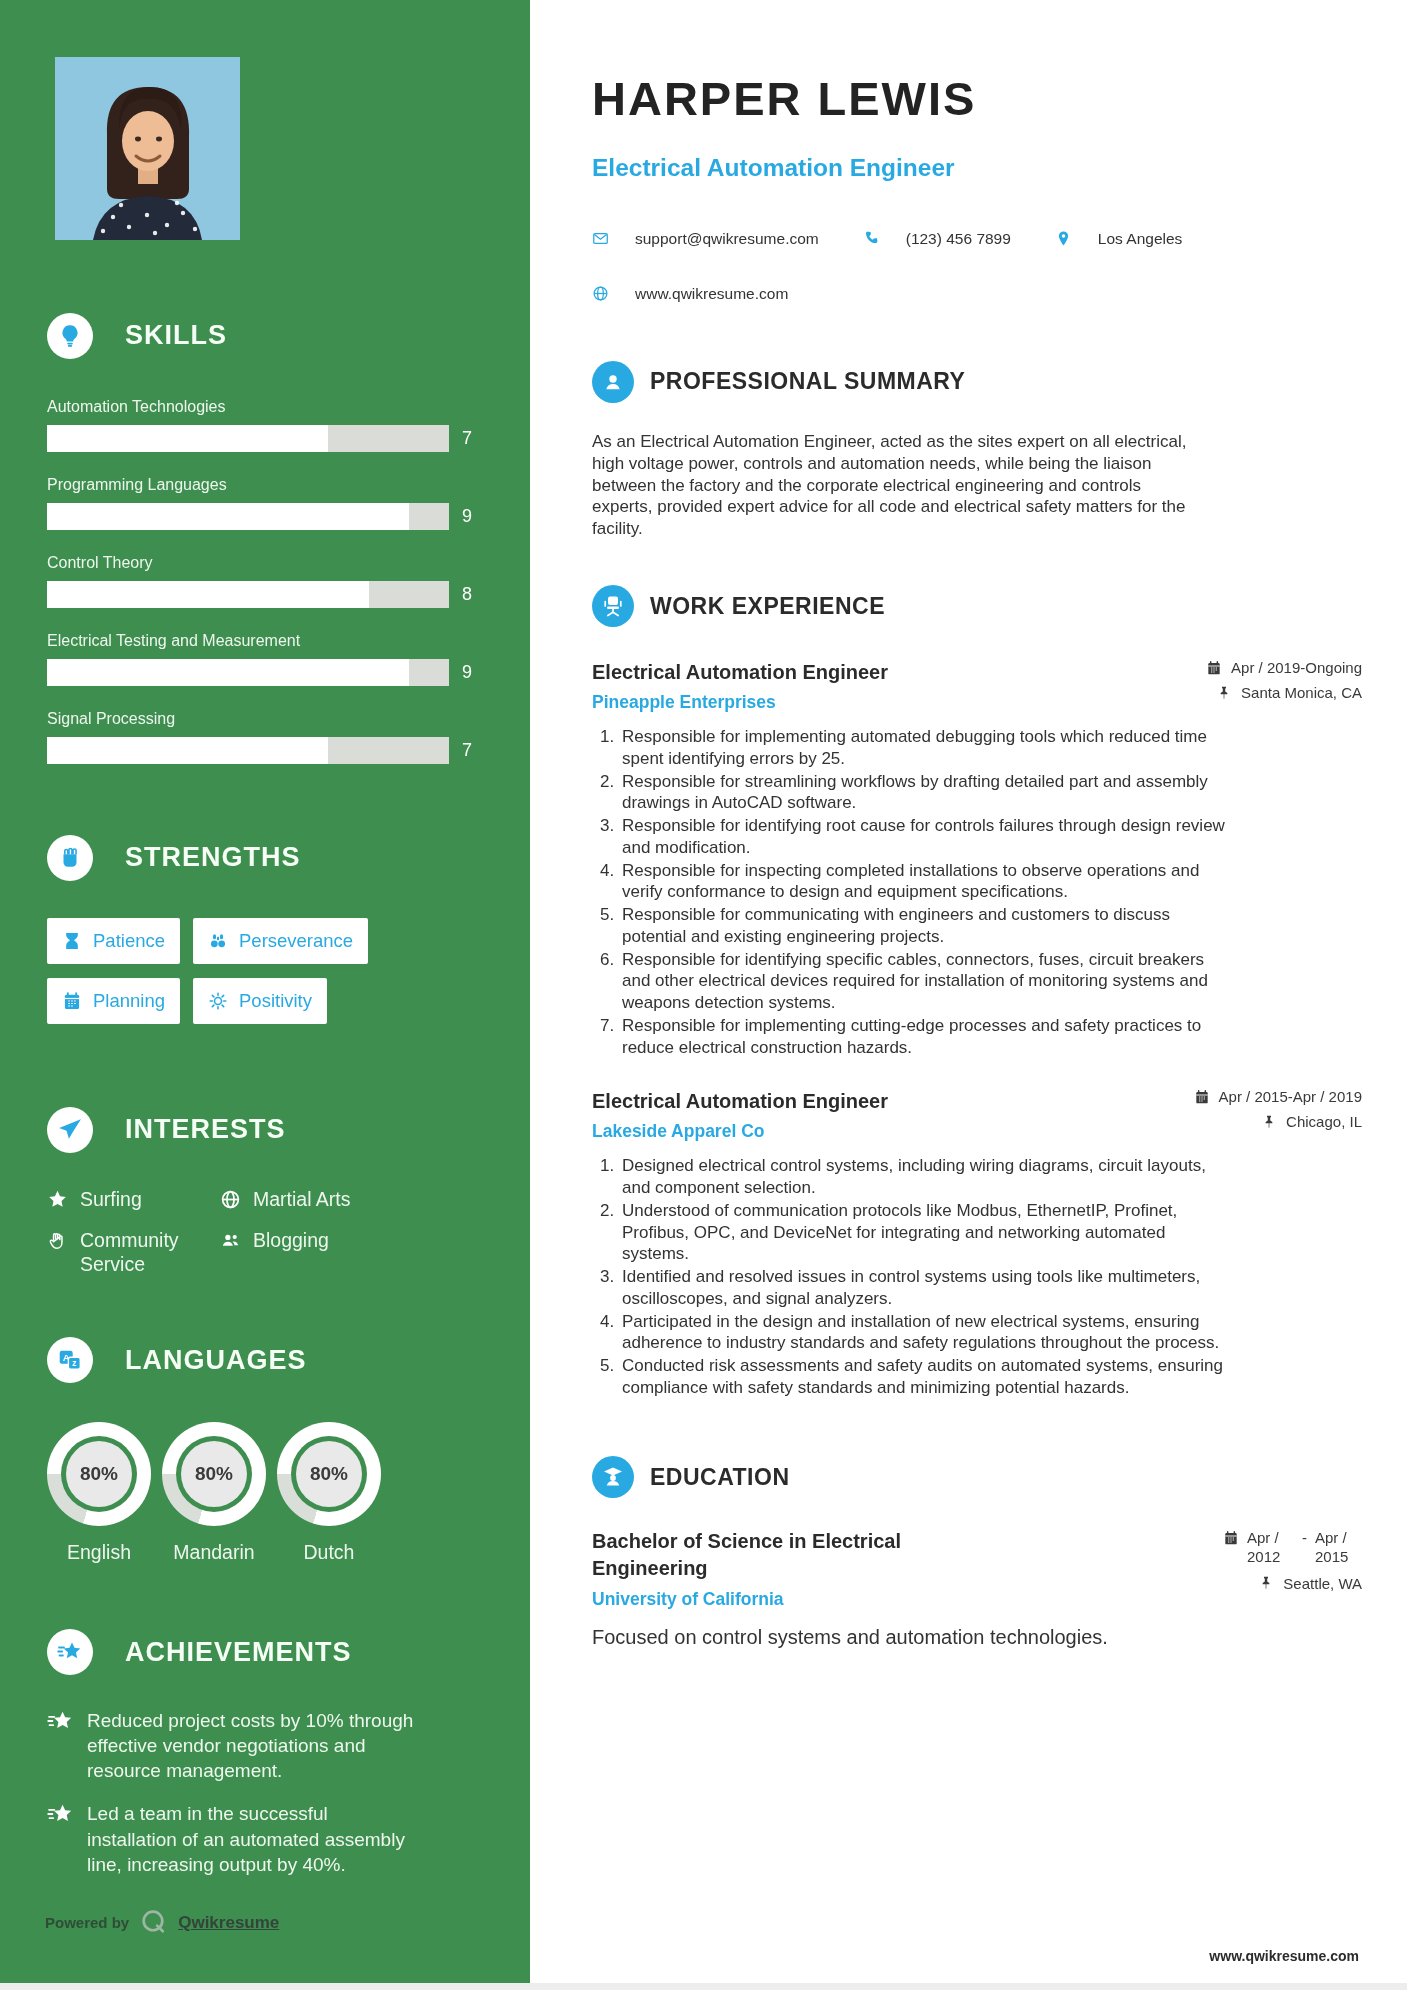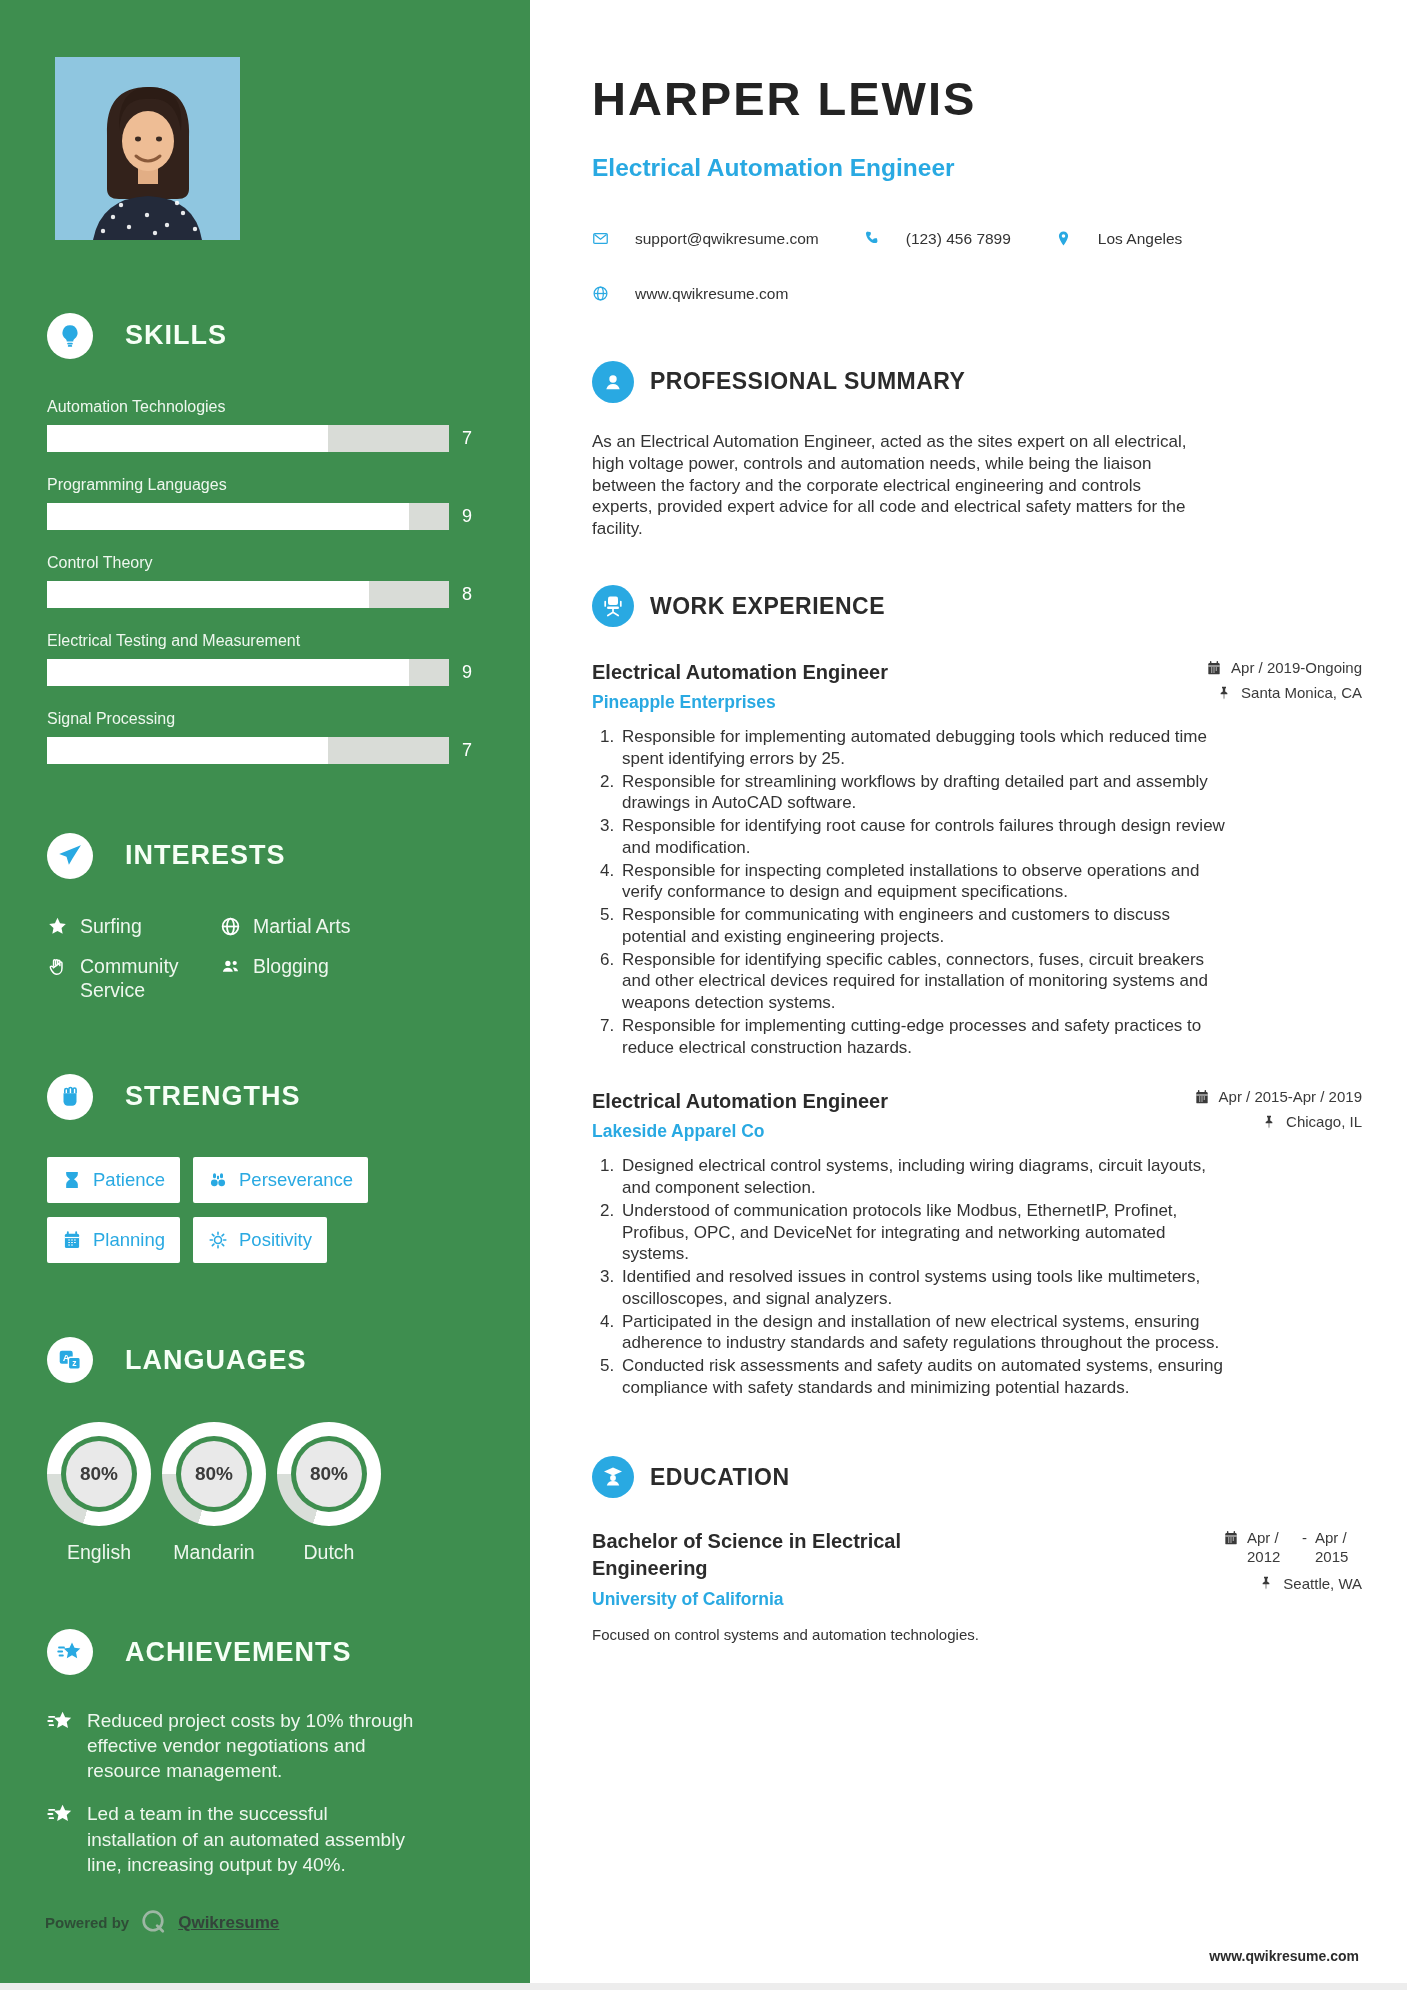--- a/index.html
+++ b/index.html
@@ -77,21 +77,21 @@
   .meta-row{display:flex;align-items:center;gap:9px;}
   .meta-row svg{width:16px;height:16px;color:#3a3a3a;}
   .bullets{margin:13px 0 0 0;padding-left:27px;max-width:615px;font-size:17px;line-height:1.28;color:#333;}
   .bullets li{padding-left:3px;margin-bottom:1px;}
   .edu-row{margin-top:18px;display:flex;justify-content:space-between;align-items:flex-start;}
   .degree{font-size:20px;font-weight:700;color:#2b2b2b;line-height:1.35;max-width:345px;}
   .edu-dates{display:flex;align-items:flex-start;gap:8px;font-size:15px;color:#3a3a3a;}
   .edu-dates svg{width:16px;height:16px;margin-top:2px;color:#3a3a3a;}
   .mini-date{width:47px;line-height:1.3;}
   .dash{line-height:1.3;}
-  .edu-note{margin-top:16px;font-size:15px;color:#333;}
+  .edu-note{margin-top:16px;font-size:20px;color:#333;}
   .m-footer{position:absolute;right:48px;bottom:26px;font-size:14px;font-weight:600;color:#2b2b2b;}
 </style>
 </head>
 <body>
 
 <div class="page">
 
   <aside class="sidebar">
     <div class="sb-inner">
 
@@ -171,63 +171,20 @@
           <div class="skill-label">Signal Processing</div>
           <div class="skill-row">
             <div class="bar">
                 <div class="fill" style="width: 70%;"></div>
               </div>
             <div class="skill-val">7</div>
           </div>
         </div>
       </section>
 
-      <section class="sb-section interests">
-        <div class="sb-h">
-          <span class="sb-circle">
-            <svg viewBox="0 0 24 24">
-                <path d="M22 2 2 10.2l6.8 2.6L11 20l3.2-5.4L22 2z" fill="currentColor"></path>
-                <path d="M8.8 12.8 22 2l-9.8 12.6z" fill="currentColor" opacity="0.7"></path>
-              </svg>
-          </span>
-          <h2 class="sb-title">INTERESTS</h2>
-        </div>
-        <div class="int-grid">
-          <div class="int-item">
-            <svg viewBox="0 0 24 24">
-                <path d="M12 2l2.9 6.2 6.6.8-4.9 4.6 1.3 6.6L12 17l-5.9 3.2 1.3-6.6L2.5 9l6.6-.8z" fill="currentColor"></path>
-              </svg>
-            <span>Surfing</span>
-          </div>
-          <div class="int-item">
-            <svg viewBox="0 0 24 24" fill="none" stroke="currentColor" stroke-width="2">
-                <circle cx="12" cy="12" r="9"></circle>
-                <ellipse cx="12" cy="12" rx="4" ry="9"></ellipse>
-                <path d="M3.5 12h17"></path>
-              </svg>
-            <span>Martial Arts</span>
-          </div>
-          <div class="int-item">
-            <svg viewBox="0 0 24 24" fill="none" stroke="currentColor" stroke-width="1.7" stroke-linecap="round">
-                <path d="M7.5 11V5.5a1.2 1.2 0 0 1 2.4 0V10m0-4.5a1.2 1.2 0 0 1 2.4 0V10m0-4a1.2 1.2 0 0 1 2.4 0V11m0-3a1.2 1.2 0 0 1 2.4 0V14c0 4.2-2.6 6.8-5.9 6.8-2.9 0-4.3-1.6-5.8-4.1-.8-1.3-2-3.9-1.3-4.6.8-.8 2.3-.3 3.3 1.2z"></path>
-              </svg>
-            <span style="width:110px;display:inline-block;">Community Service</span>
-          </div>
-          <div class="int-item">
-            <svg viewBox="0 0 24 24" fill="currentColor">
-                <circle cx="9" cy="8.5" r="3"></circle>
-                <path d="M3.3 18c.6-3 2.8-4.6 5.7-4.6s5.1 1.6 5.7 4.6z"></path>
-                <circle cx="16.8" cy="8" r="2.4"></circle>
-                <path d="M15.6 13.2c2.6 0 4.5 1.5 5.1 4.3h-4.2c-.2-1.8-.9-3.2-2-4.1z"></path>
-              </svg>
-            <span>Blogging</span>
-          </div>
-        </div>
-      </section>
-
       <section class="sb-section strengths">
         <div class="sb-h">
           <span class="sb-circle">
             <svg viewBox="0 0 24 24">
                 <path d="M6 8.5h12V16a4 4 0 0 1-4 4h-4a4 4 0 0 1-4-4z" fill="currentColor"></path>
                 <path d="M7.2 8.5V5.6a1.4 1.4 0 0 1 2.8 0v2.9m1 0V4.6a1.4 1.4 0 0 1 2.8 0v3.9m1 0V5.1a1.4 1.4 0 0 1 2.8 0v3.4" stroke="currentColor" stroke-width="1.5" fill="none"></path>
               </svg>
           </span>
           <h2 class="sb-title">STRENGTHS</h2>
         </div>
@@ -255,20 +212,63 @@
                 <path d="M7.5 12h2M11 12h2M14.5 12h2M7.5 15h2M11 15h2M14.5 15h2M7.5 18h2M11 18h2" stroke="#fff" stroke-width="1.4"></path>
               </svg>
             <span>Planning</span>
           </span><span class="chip">
             <svg viewBox="0 0 24 24" fill="none" stroke="currentColor" stroke-width="1.9" stroke-linecap="round">
                 <circle cx="12" cy="12" r="4.2"></circle>
                 <path d="M12 2.6v2.6M12 18.8v2.6M2.6 12h2.6M18.8 12h2.6M5.2 5.2l1.9 1.9M16.9 16.9l1.9 1.9M18.8 5.2l-1.9 1.9M7.1 16.9l-1.9 1.9"></path>
               </svg>
             <span>Positivity</span>
           </span>
+        </div>
+      </section>
+
+      <section class="sb-section interests">
+        <div class="sb-h">
+          <span class="sb-circle">
+            <svg viewBox="0 0 24 24">
+                <path d="M22 2 2 10.2l6.8 2.6L11 20l3.2-5.4L22 2z" fill="currentColor"></path>
+                <path d="M8.8 12.8 22 2l-9.8 12.6z" fill="currentColor" opacity="0.7"></path>
+              </svg>
+          </span>
+          <h2 class="sb-title">INTERESTS</h2>
+        </div>
+        <div class="int-grid">
+          <div class="int-item">
+            <svg viewBox="0 0 24 24">
+                <path d="M12 2l2.9 6.2 6.6.8-4.9 4.6 1.3 6.6L12 17l-5.9 3.2 1.3-6.6L2.5 9l6.6-.8z" fill="currentColor"></path>
+              </svg>
+            <span>Surfing</span>
+          </div>
+          <div class="int-item">
+            <svg viewBox="0 0 24 24" fill="none" stroke="currentColor" stroke-width="2">
+                <circle cx="12" cy="12" r="9"></circle>
+                <ellipse cx="12" cy="12" rx="4" ry="9"></ellipse>
+                <path d="M3.5 12h17"></path>
+              </svg>
+            <span>Martial Arts</span>
+          </div>
+          <div class="int-item">
+            <svg viewBox="0 0 24 24" fill="none" stroke="currentColor" stroke-width="1.7" stroke-linecap="round">
+                <path d="M7.5 11V5.5a1.2 1.2 0 0 1 2.4 0V10m0-4.5a1.2 1.2 0 0 1 2.4 0V10m0-4a1.2 1.2 0 0 1 2.4 0V11m0-3a1.2 1.2 0 0 1 2.4 0V14c0 4.2-2.6 6.8-5.9 6.8-2.9 0-4.3-1.6-5.8-4.1-.8-1.3-2-3.9-1.3-4.6.8-.8 2.3-.3 3.3 1.2z"></path>
+              </svg>
+            <span style="width:110px;display:inline-block;">Community Service</span>
+          </div>
+          <div class="int-item">
+            <svg viewBox="0 0 24 24" fill="currentColor">
+                <circle cx="9" cy="8.5" r="3"></circle>
+                <path d="M3.3 18c.6-3 2.8-4.6 5.7-4.6s5.1 1.6 5.7 4.6z"></path>
+                <circle cx="16.8" cy="8" r="2.4"></circle>
+                <path d="M15.6 13.2c2.6 0 4.5 1.5 5.1 4.3h-4.2c-.2-1.8-.9-3.2-2-4.1z"></path>
+              </svg>
+            <span>Blogging</span>
+          </div>
         </div>
       </section>
 
       <section class="sb-section languages">
         <div class="sb-h">
           <span class="sb-circle">
             <svg viewBox="0 0 24 24">
                 <rect x="2.5" y="3.5" width="12" height="12" rx="2" fill="currentColor"></rect>
                 <text x="8.5" y="12.8" font-size="9" font-weight="bold" fill="#ffffff" text-anchor="middle" font-family="sans-serif">A</text>
                 <rect x="10.5" y="9.5" width="11" height="11" rx="2" fill="currentColor" stroke="#ffffff" stroke-width="1.3"></rect>

